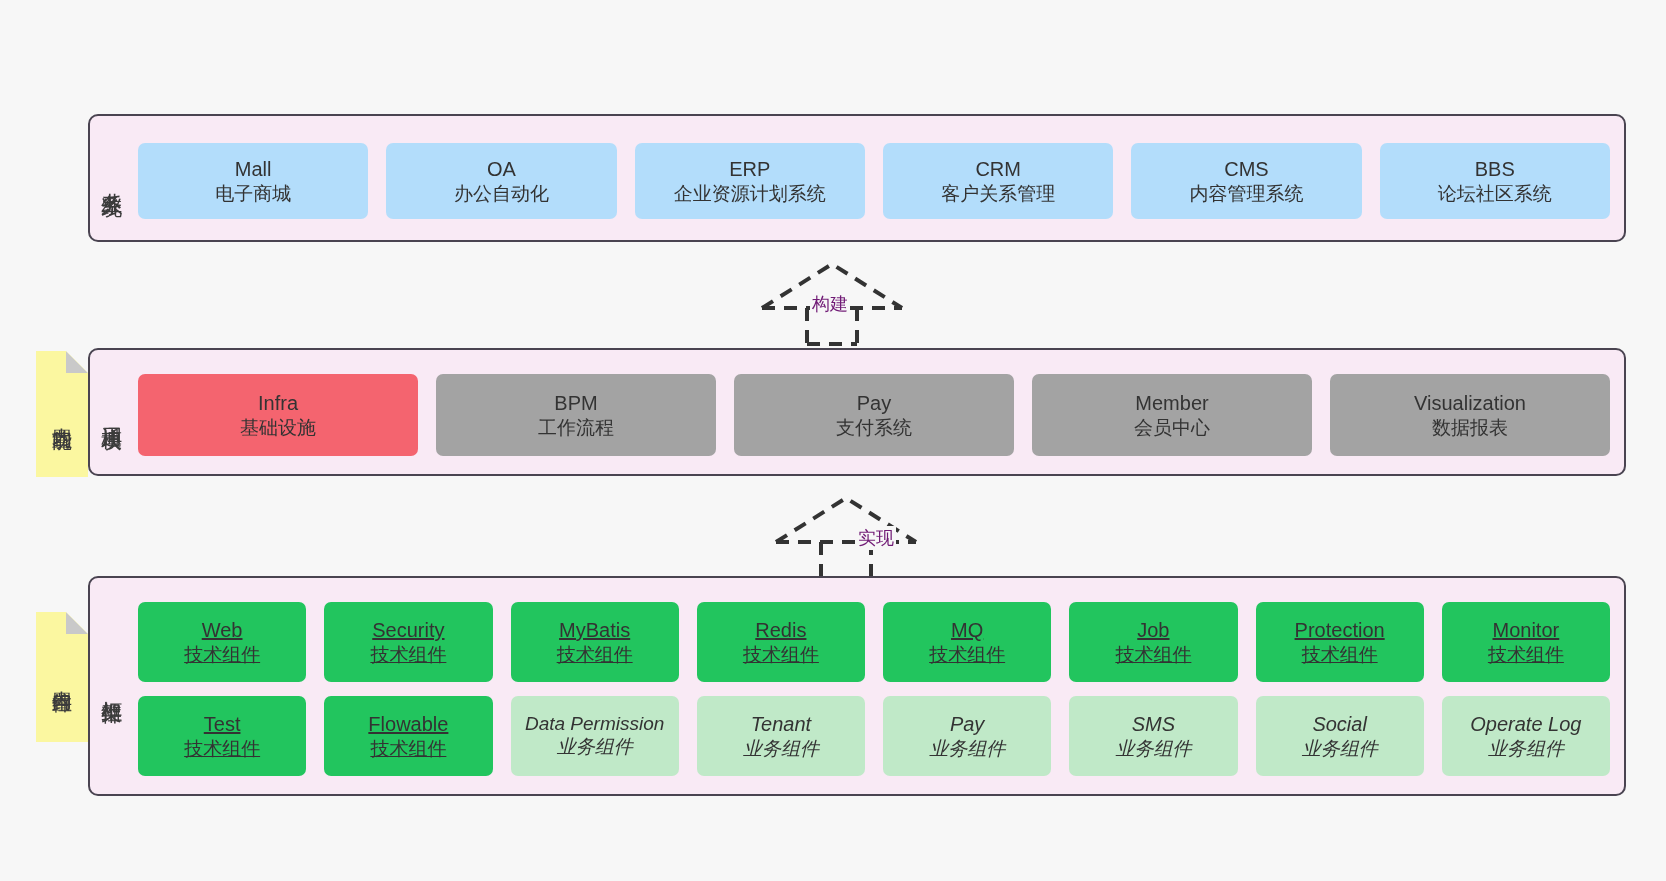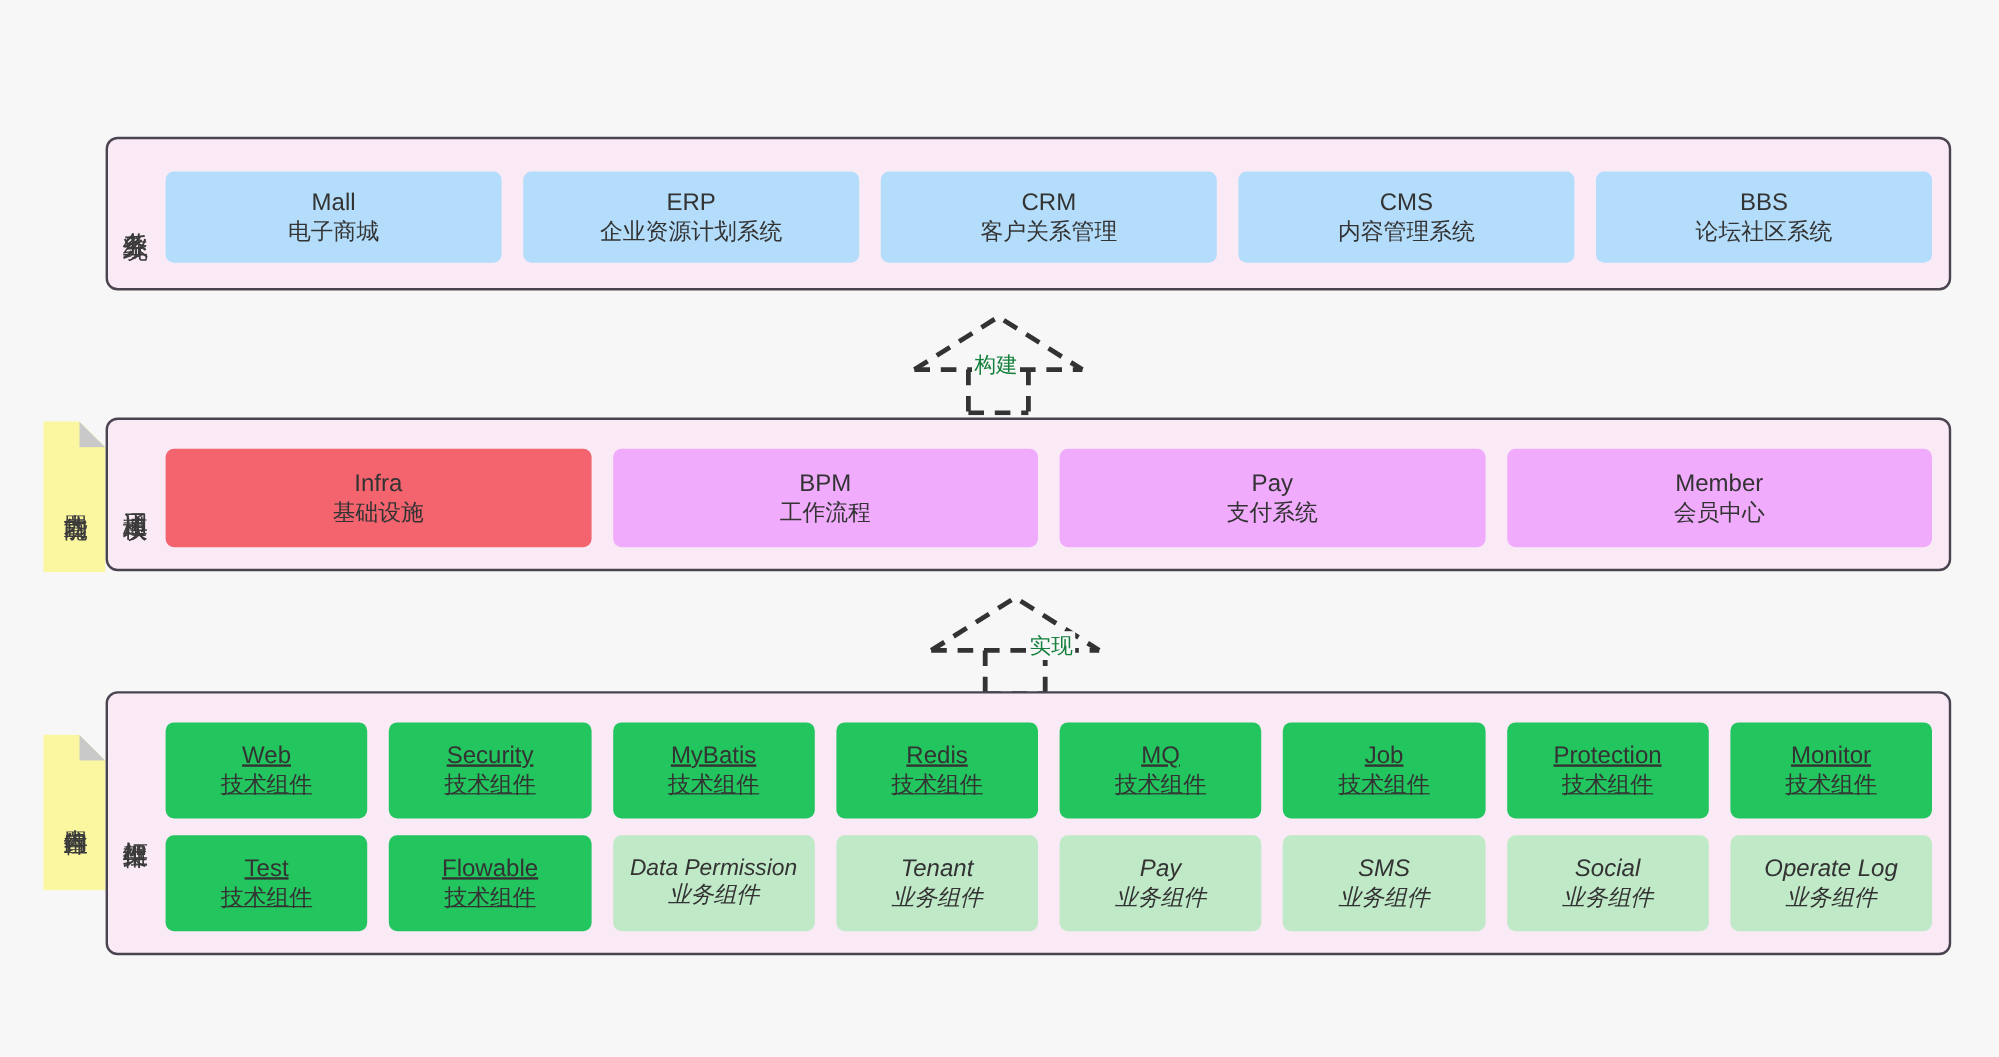--- a/index.html
+++ b/index.html
@@ -84,21 +84,21 @@
   #layer-modules {
     left: 88px;
     top: 348px;
     width: 1538px;
     height: 128px;
   }
   #layer-modules .card {
     height: 82px;
   }
   .card.strong-red { background: #f4646f; }
-  .card.soft-red   { background: #f0abfc; }
+  .card.soft-red   { background: #a3a3a3; }
 
   
   #layer-framework {
     left: 88px;
     top: 576px;
     width: 1538px;
     height: 220px;
   }
   #layer-framework .layer-body { gap: 14px; }
   #layer-framework .card { height: 80px; }
@@ -138,40 +138,44 @@
 
   
   .arrow {
     position: absolute;
     user-select: none;
   }
   .arrow svg { display: block; }
   .arrow-label {
     position: absolute;
     font-size: 18px;
-    color: #15803d;
+    color: #701a75;
     white-space: nowrap;
     background: #f7f7f7;
     padding: 0 2px;
   }
   #arrow-build { left: 752px; top: 256px; width: 160px; height: 90px; }
   #arrow-build .arrow-label { left: 58px; top: 36px; }
   #arrow-implement { left: 766px; top: 490px; width: 160px; height: 90px; }
   #arrow-implement .arrow-label { left: 58px; top: 36px; margin-left: 32px; }
 </style>
 </head>
 <body>
 
 <section class="layer" id="layer-business">
   <div class="layer-title">业务系统</div>
   <div class="layer-body">
     <div class="row">
       <div class="card">
         <span class="en">Mall</span>
         <span class="cn">电子商城</span>
+      </div>
+      <div class="card">
+        <span class="en">OA</span>
+        <span class="cn">办公自动化</span>
       </div>
       <div class="card">
         <span class="en">ERP</span>
         <span class="cn">企业资源计划系统</span>
       </div>
       <div class="card">
         <span class="en">CRM</span>
         <span class="cn">客户关系管理</span>
       </div>
       <div class="card">
@@ -215,20 +219,24 @@
         <span class="cn">工作流程</span>
       </div>
       <div class="card soft-red">
         <span class="en">Pay</span>
         <span class="cn">支付系统</span>
       </div>
       <div class="card soft-red">
         <span class="en">Member</span>
         <span class="cn">会员中心</span>
       </div>
+      <div class="card soft-red">
+        <span class="en">Visualization</span>
+        <span class="cn">数据报表</span>
+      </div>
     </div>
   </div>
 </section>
 
 <div class="arrow" id="arrow-implement">
   <svg width="160" height="90" viewBox="0 0 160 90" aria-hidden="true">
     <g fill="none" stroke="#333333" stroke-width="4" stroke-dasharray="13,9" stroke-linecap="butt">
       <path d="M10 52 L80 8 L150 52"></path>
       <path d="M10 52 L150 52"></path>
       <path d="M55 52 L55 88"></path>

